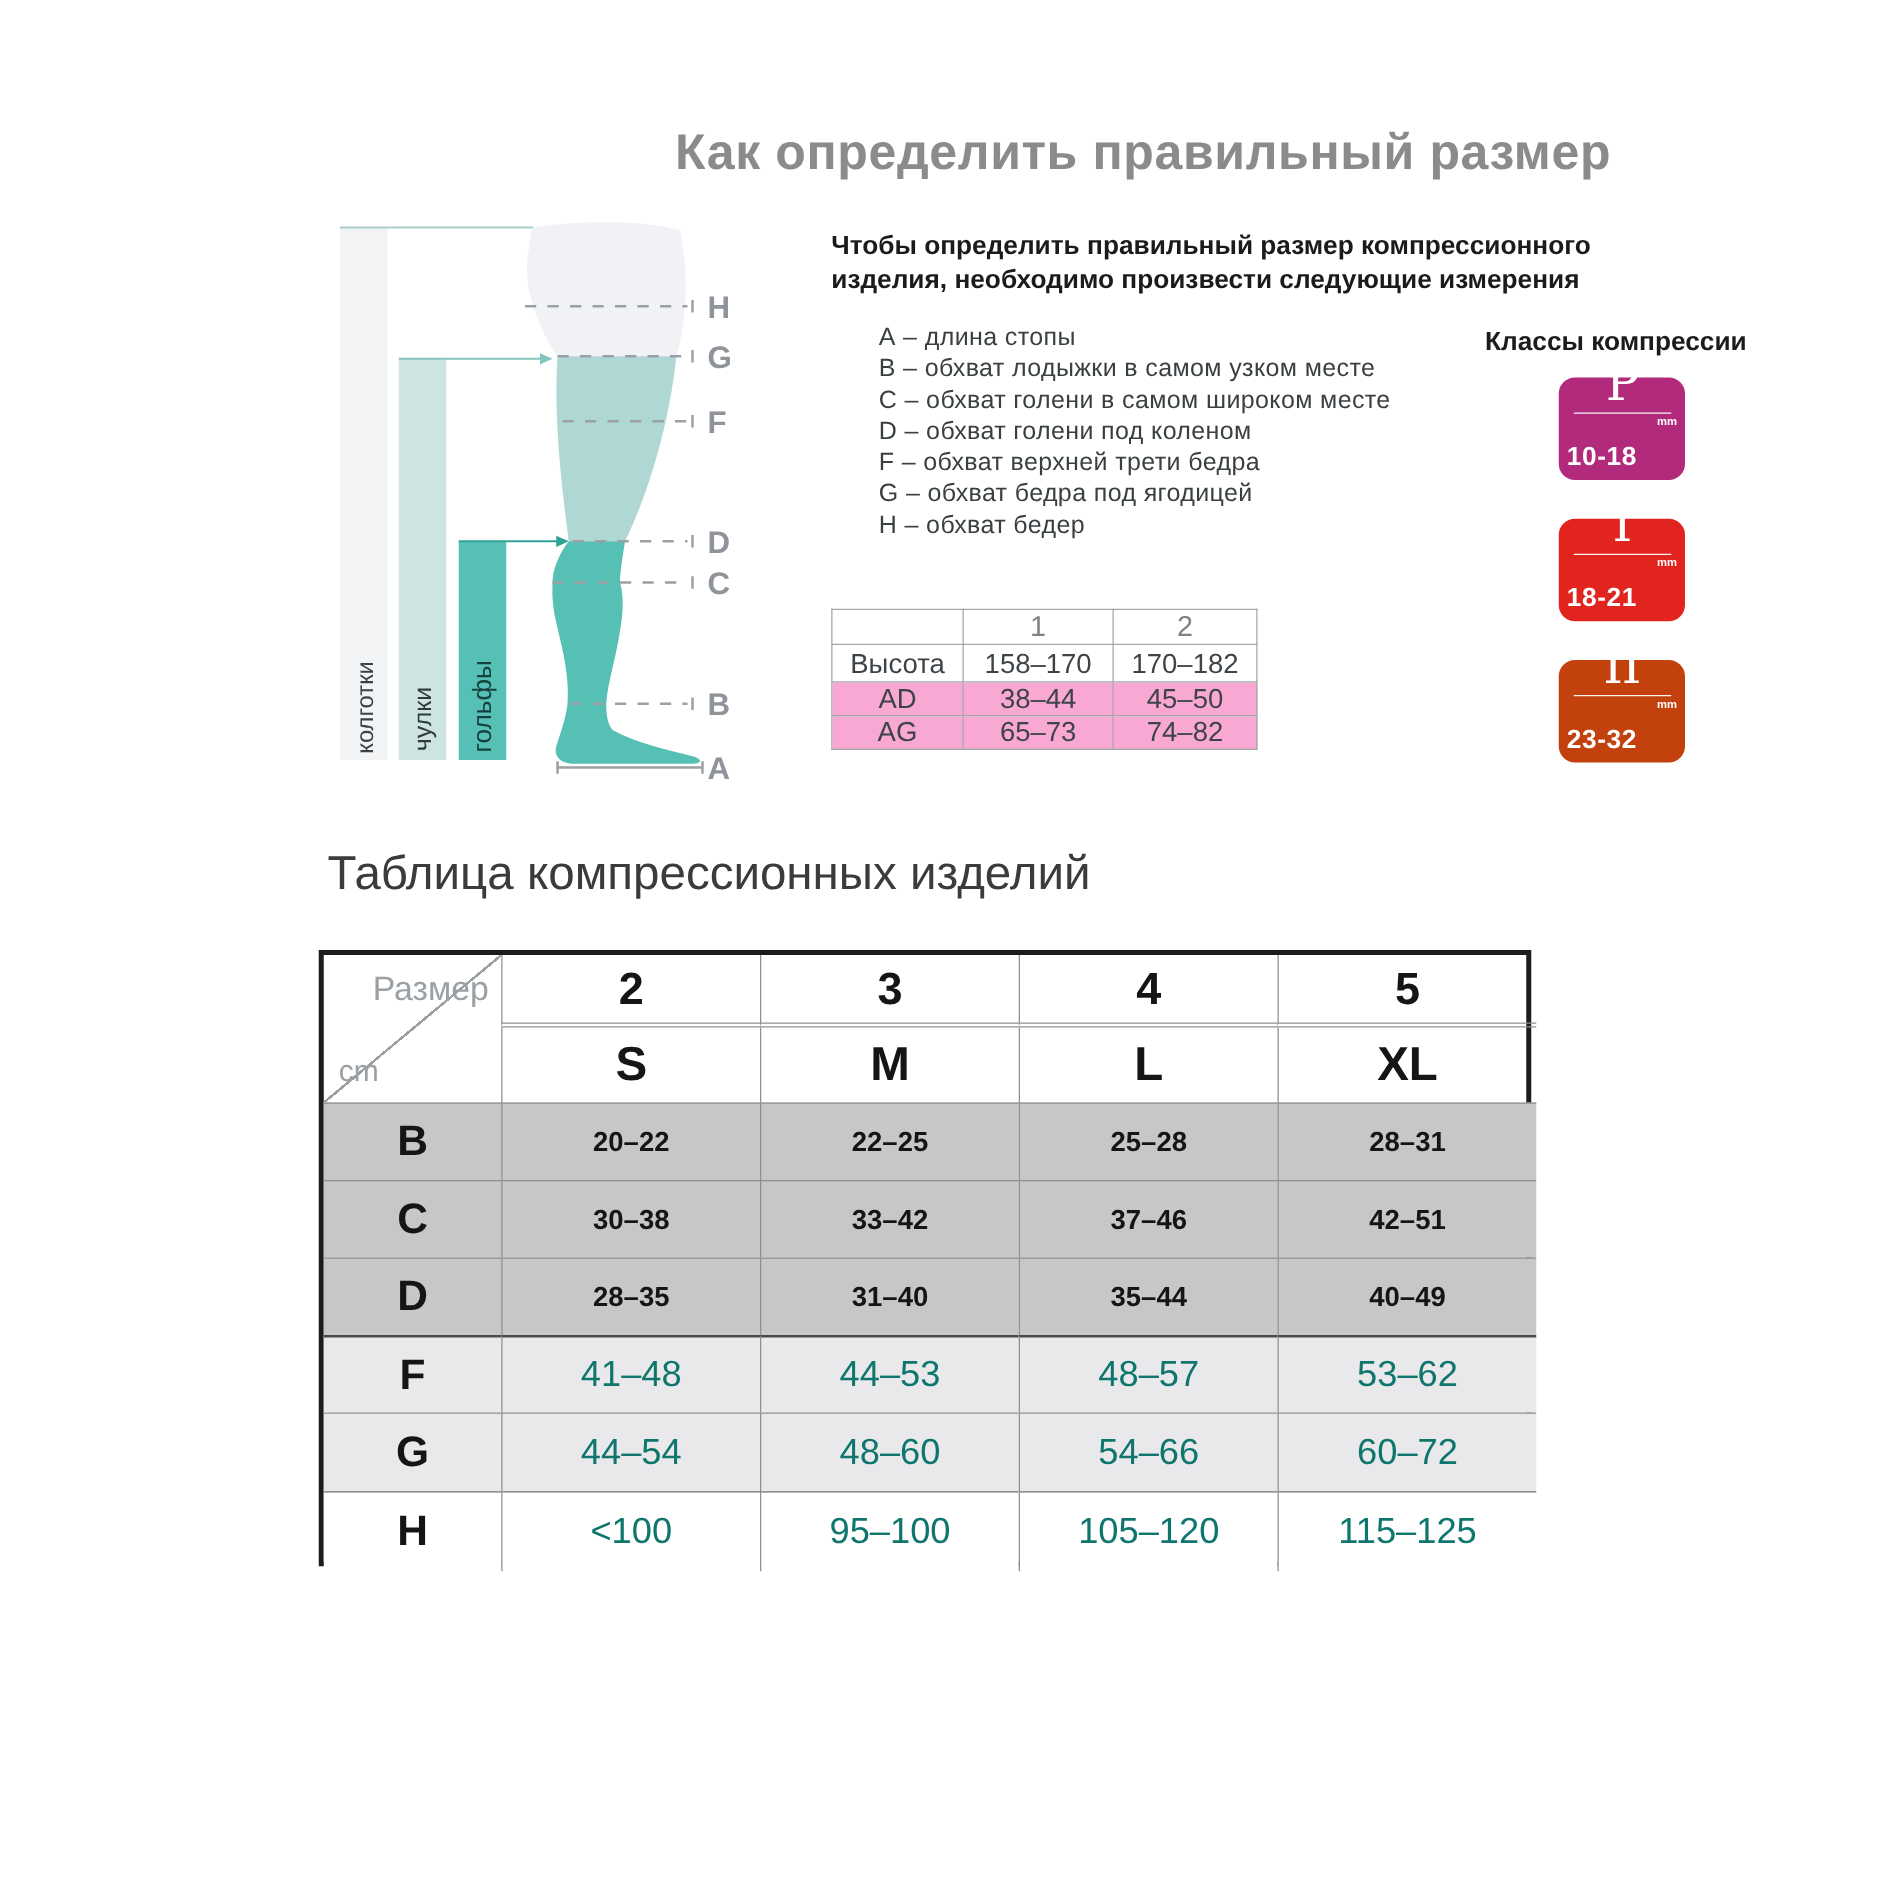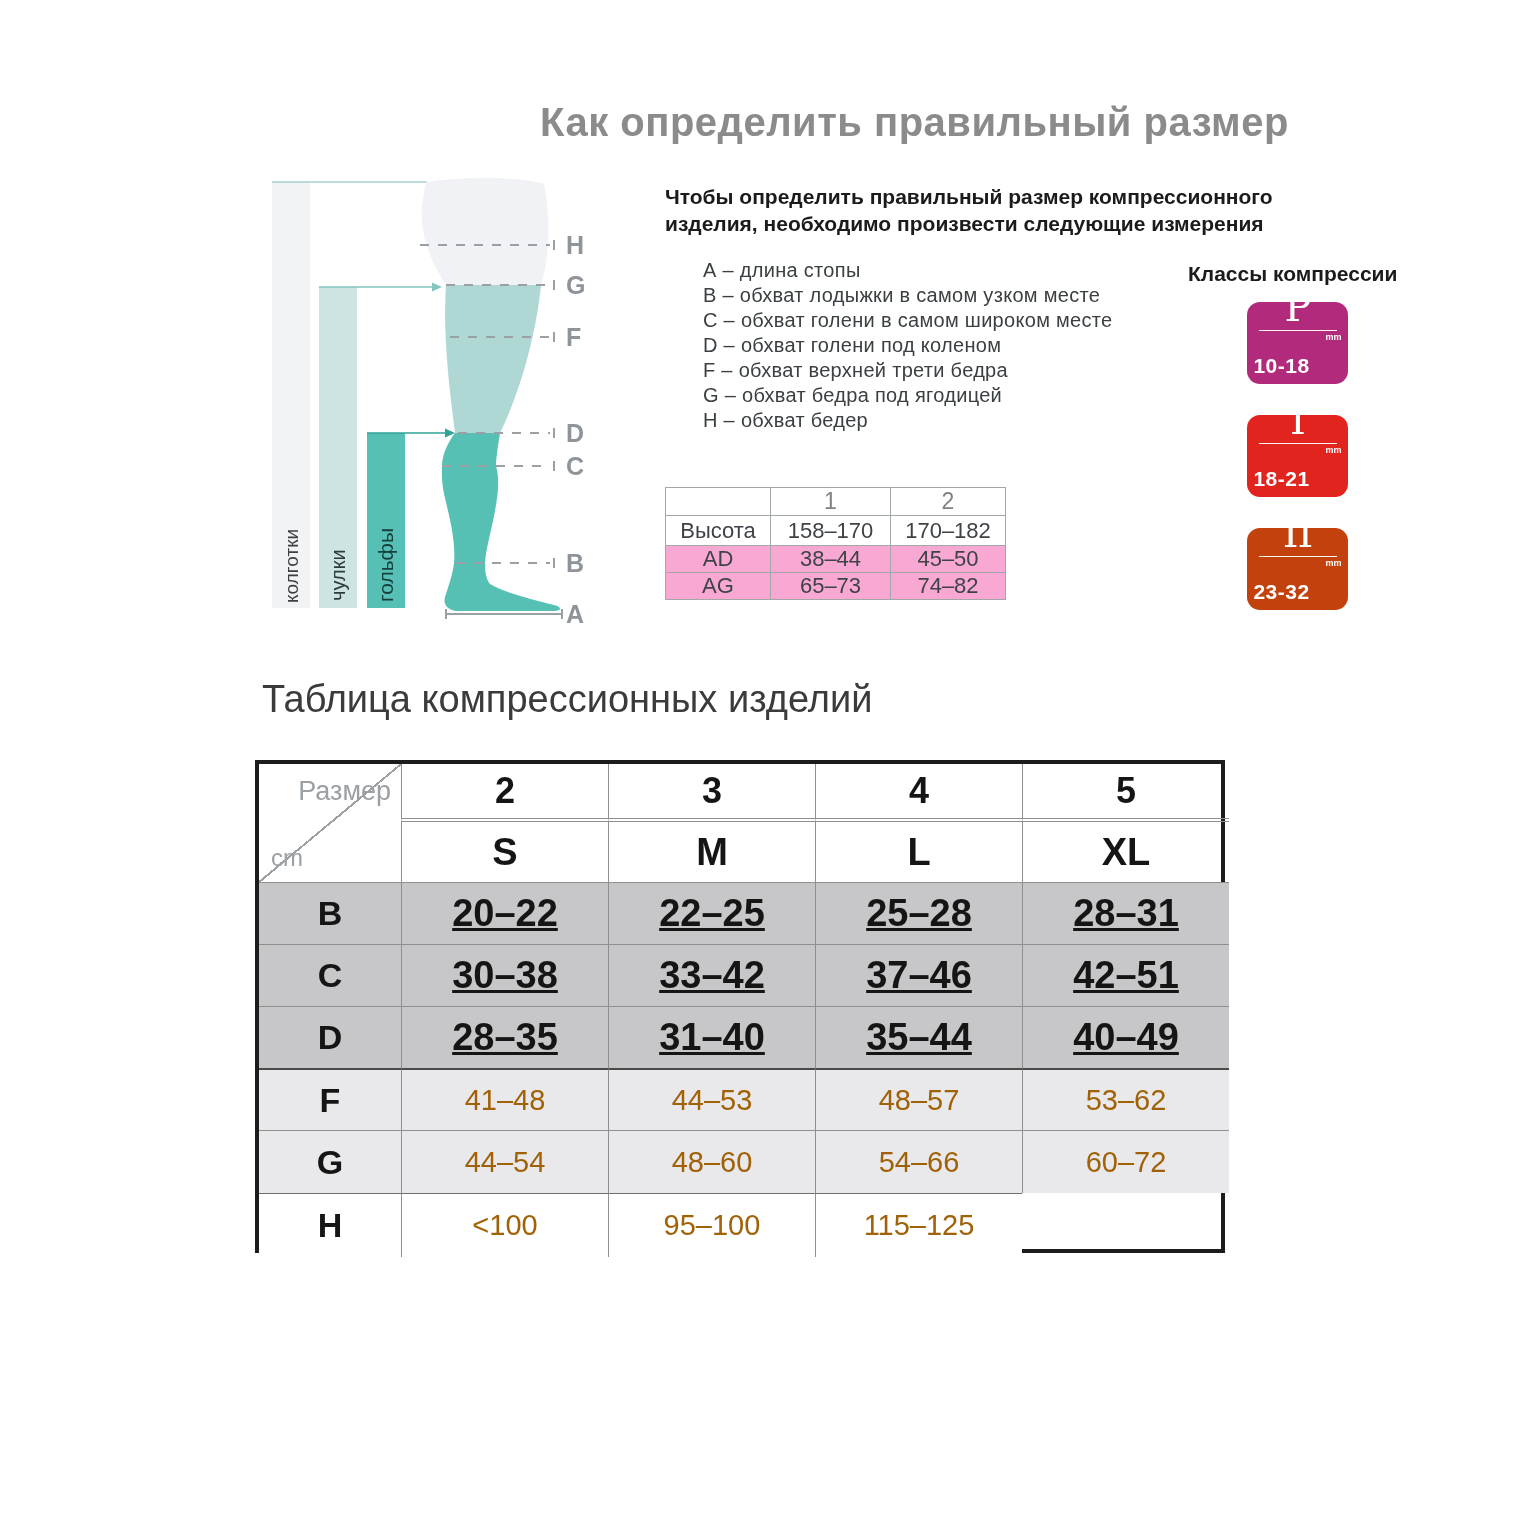--- a/index.html
+++ b/index.html
@@ -79,29 +79,29 @@
   }
   .size-table > div { display: flex; align-items: center; justify-content: center; }
   .cL { border-left: 1px solid #8f8f8f; }
   .corner { grid-row: 1 / span 2; position: relative; background:
     linear-gradient(to bottom right, transparent 49.5%, #9aa0a3 49.5%, #9aa0a3 50.6%, transparent 50.6%); }
   .corner-top { position: absolute; top: 12px; right: 10px; font-size: 27px; color: #9aa0a4; }
   .corner-bottom { position: absolute; bottom: 10px; left: 12px; font-size: 24px; color: #9aa0a4; }
   .num-cell { font-size: 36px; font-weight: bold; color: #151515; border-bottom: 4px double #909090; }
   .letter-cell { font-size: 38px; font-weight: bold; color: #151515; }
   .row-label { font-size: 34px; font-weight: bold; color: #151515; }
-  .val { font-size: 29px; color: #a16207; }
+  .val { font-size: 29px; color: #0f766e; }
   .dk { background: #c7c7c9; }
   .dk .v, .dk.val, .valdk { font-weight: bold; }
   .md { background: #e9e9eb; }
   .wh { background: #ffffff; }
   .bt1 { border-top: 1px solid #8f8f8f; }
   .bt2 { border-top: 2px solid #4a4a4a; }
   .bt3 { border-top: 1px solid #6e6e6e; }
-  .bold-val { font-weight: bold; font-size: 38px; color: #151515; text-decoration: underline; }
+  .bold-val { font-weight: bold; font-size: 22px; color: #151515; }
 </style>
 </head>
 <body>
 
 <div class="canvas">
 
   <div class="main-title">Как определить правильный размер</div>
 
   <svg class="leg-diagram" viewBox="0 0 350 470" xmlns="http://www.w3.org/2000/svg">
 
@@ -270,16 +270,17 @@
 
     <div class="row-label md bt1">G</div>
     <div class="val md cL bt1">44–54</div>
     <div class="val md cL bt1">48–60</div>
     <div class="val md cL bt1">54–66</div>
     <div class="val md cL bt1">60–72</div>
 
     <div class="row-label wh bt3">H</div>
     <div class="val wh cL bt3">&lt;100</div>
     <div class="val wh cL bt3">95–100</div>
+    <div class="val wh cL bt3">105–120</div>
     <div class="val wh cL bt3">115–125</div>
   </div>
 
 </div>
 
 </body></html>

